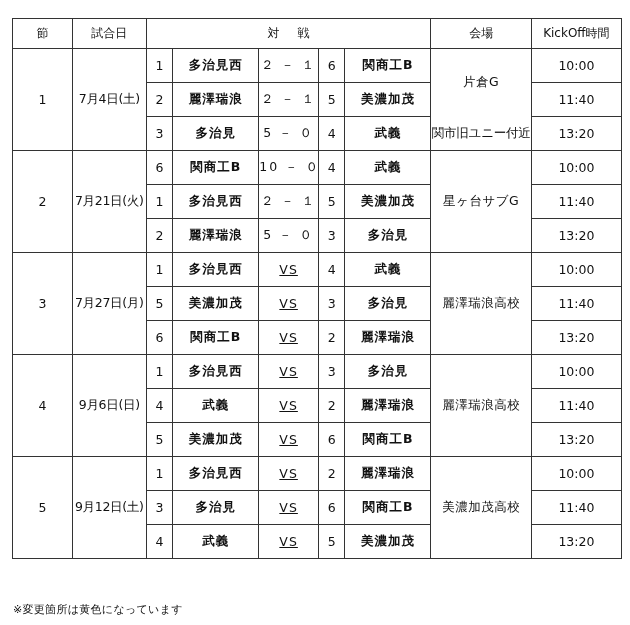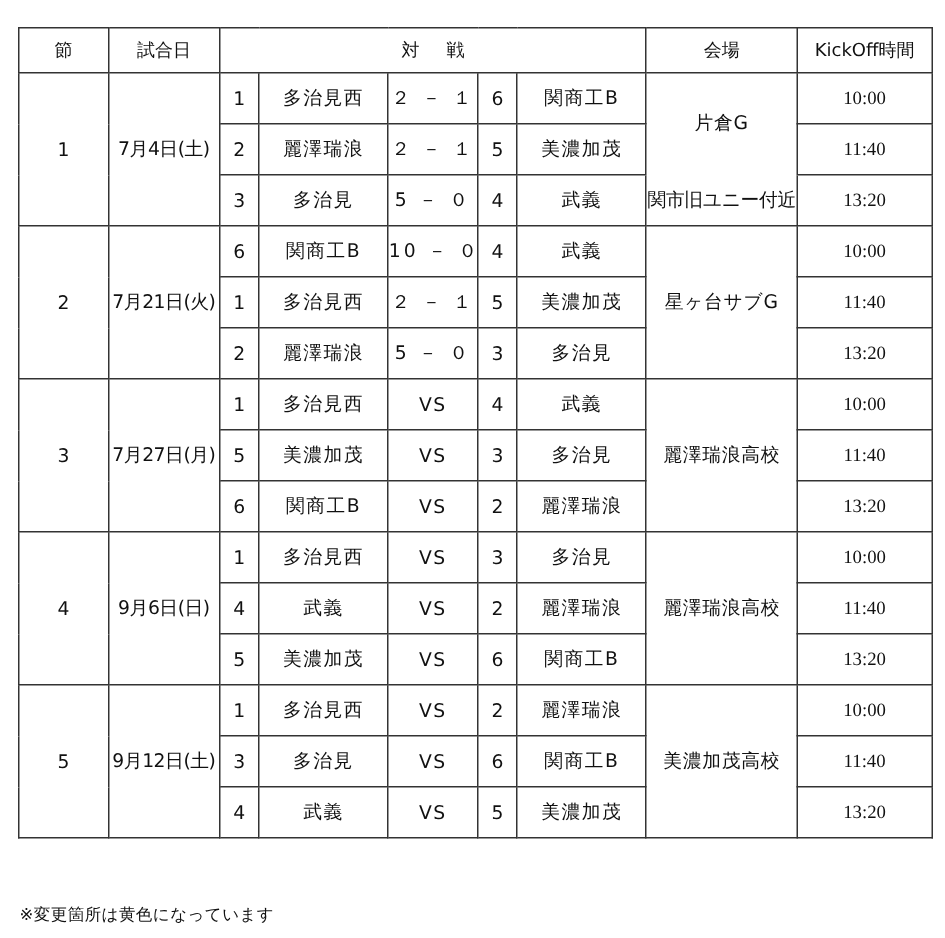--- a/index.html
+++ b/index.html
@@ -46,26 +46,26 @@
     .col-no { width: 26px; }
     .col-team { width: 85px; }
     .col-score { width: 59px; }
     .col-venue { width: 99px; }
     .col-time { width: 89px; }
 
     td.round-num { font-size: 12px; }
     td.date { font-size: 9.5px; letter-spacing: -0.3px; }
     td.no { font-size: 12px; border-left-color: #555; border-right-width: 2px; border-right-color: #777; }
     td.score { font-size: 13px; letter-spacing: 2px; }
-    td.score.vs { letter-spacing: 1px; }
-    td.team { font-size: 12.5px; letter-spacing: 1px; }
+    td.score.vs { letter-spacing: 1px; text-decoration: underline; }
+    td.team { font-size: 12.5px; letter-spacing: 1px; font-weight: bold; }
     td.venue { font-size: 12px; letter-spacing: 0.5px; }
     td.venue-note { font-size: 8.5px; letter-spacing: -0.2px; border-top: none !important; margin-left: 39px; }
     td.venue-top { border-bottom: none !important; }
-    td.time { font-size: 12px; font-family: Liberation Serif, serif; }
+    td.time { font-size: 12px; }
     td.opp-no { border-left: 2px solid #777; }
     .header-match { letter-spacing: 18px; padding-left: 18px; }
 
     .footnote {
       position: absolute;
       left: 13px;
       top: 602px;
       font-size: 11px;
       letter-spacing: 0.3px;
     }

